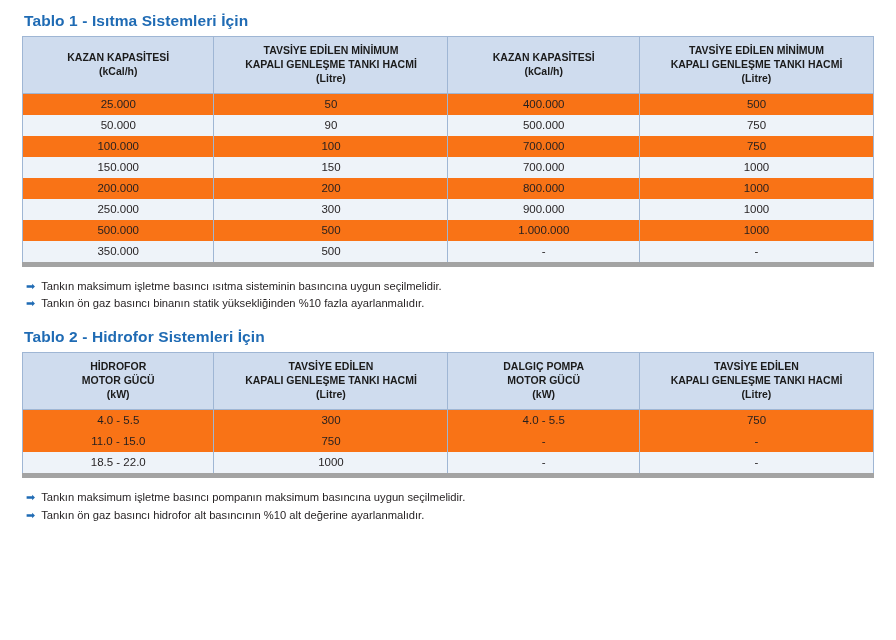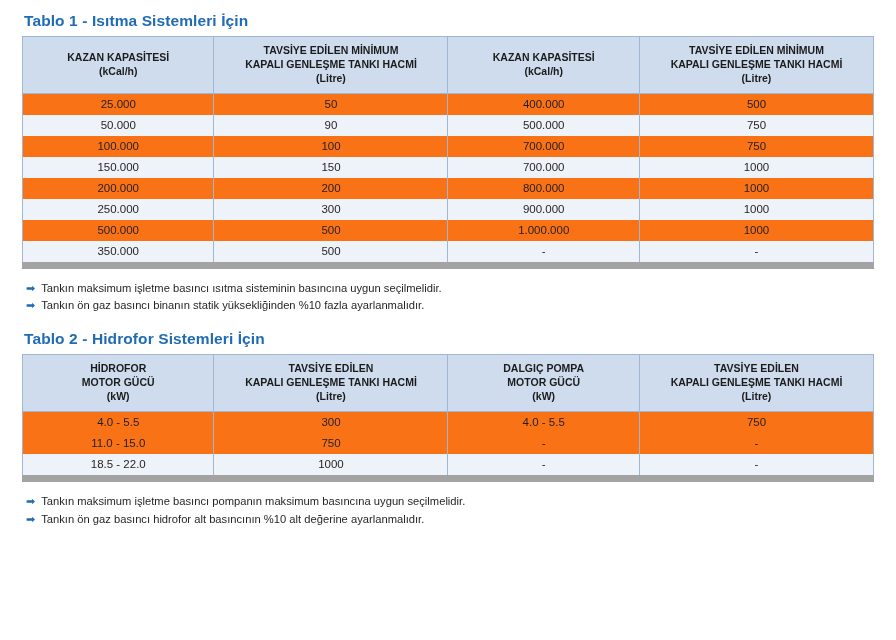--- a/index.html
+++ b/index.html
@@ -54,21 +54,21 @@
     text-align: center;
     padding: 4.5px 4px;
     color: #231f20;
     background: #f97316;
   }
   table.data tbody tr.alt td {
     background: #eef3f9;
     margin-left: 40px;
   }
   table.data tbody tr:last-child td {
-    border-bottom: 7px solid #a3a3a3;
+    border-bottom: 5px solid #a3a3a3;
   }
   .notes {
     margin: 11px 0 2px 4px;
   }
   .note {
     display: flex;
     align-items: flex-start;
     font-size: 11.2px;
     line-height: 1.5;
     color: #231f20;

